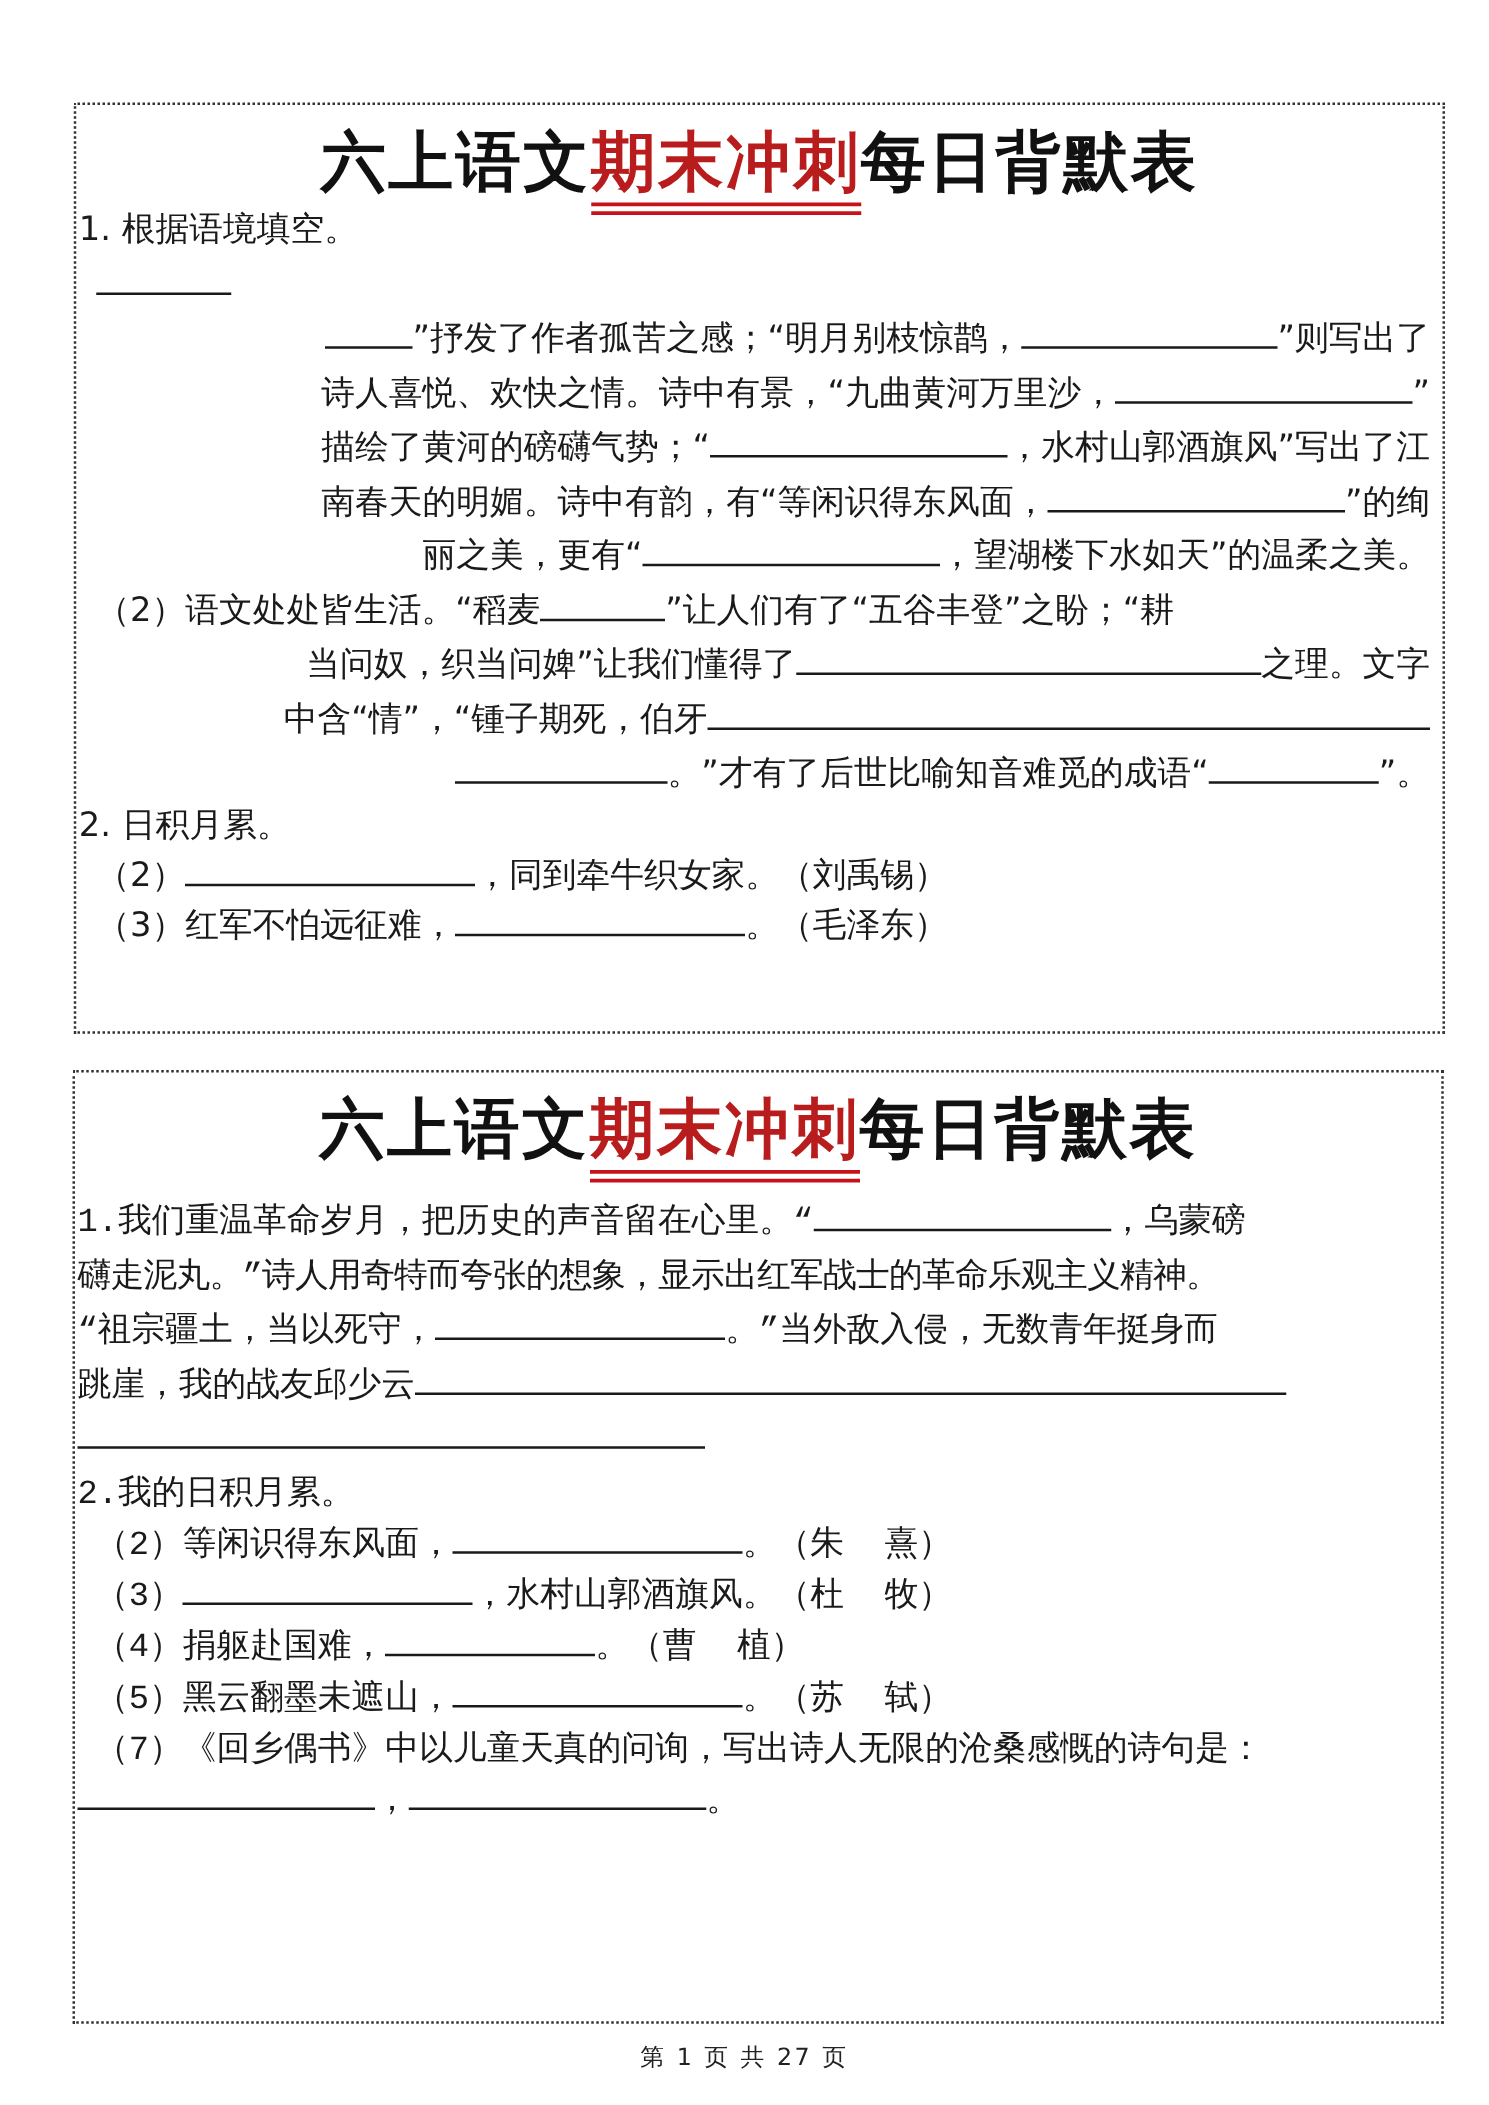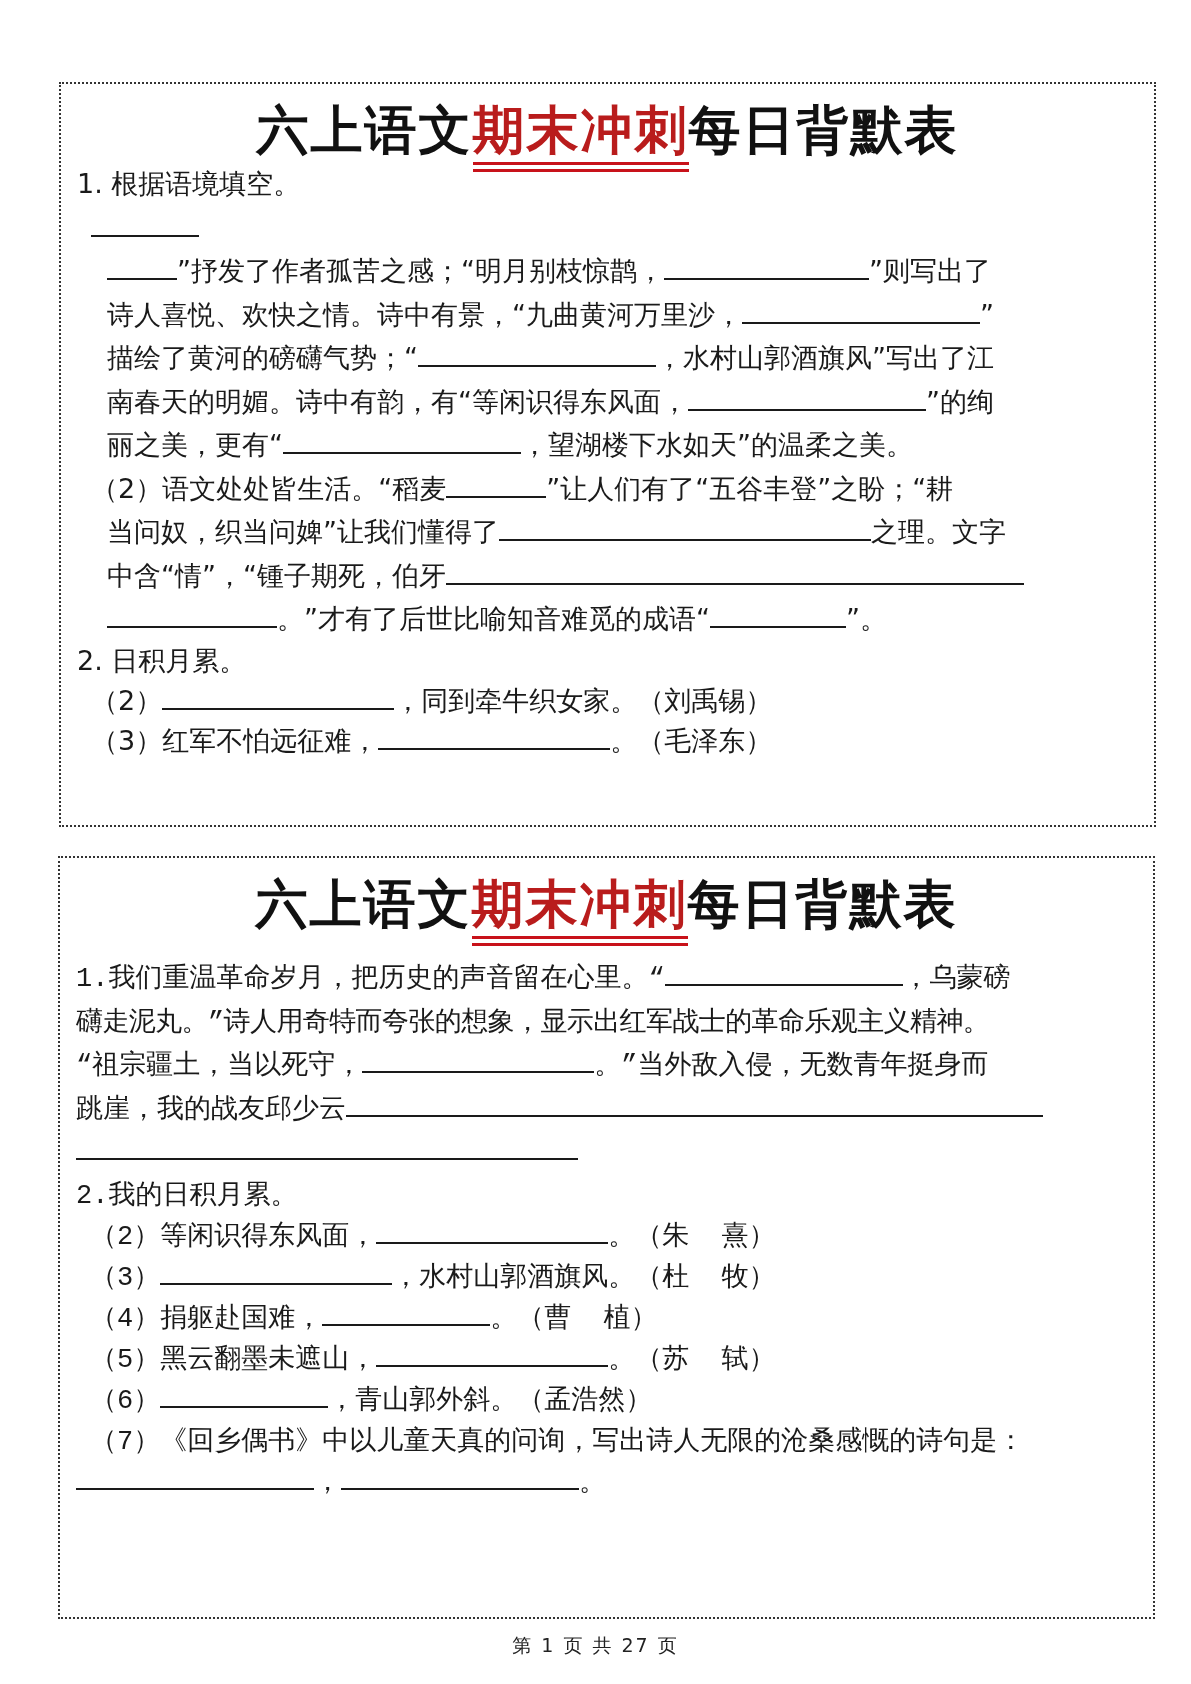--- a/index.html
+++ b/index.html
@@ -21,27 +21,27 @@
   #card1 .title { top: 20px; }
   #card2 .title { top: 20px; }
   .title .hl {
     color: #b91c1c; position: relative; display: inline-block;
   }
   .title .hl::after {
     content: ""; position: absolute; left: 0; right: 0; bottom: -16px; height: 10px;
     border-top: 3px solid #c8121a; border-bottom: 3px solid #c8121a; box-sizing: border-box;
   }
   .body {
-    position: absolute; left: 16px; right: 10px;
+    position: absolute; left: 2px; right: 10px;
     font-size: 27px; line-height: 43.5px; color: #1a1a1a;
   }
   #card1 .body { top: 78px; }
   #card2 .body { top: 100px; font-family: Liberation Mono, monospace; }
   .line { white-space: nowrap; height: 43.5px; position: relative; }
-  .ind { padding-left: 30px; }
+  .ind { padding-left: 30px; text-align: right; }
   .ind2 { padding-left: 14px; }
   .blank {
     display: inline-block; border-bottom: 2px solid #1a1a1a; height: 24px; vertical-align: baseline;
   }
   .footer {
     position: absolute; top: 1633px; left: 0; right: 0; text-align: center;
     font-size: 19px; color: #222; letter-spacing: 2px;
   }
 </style>
 </head>
@@ -124,23 +124,20 @@
     <div class="line ind2" style="height:41px;line-height:41px">
       <span>（3）</span><span class="blank" style="width:232px"></span><span style="white-space:pre">，水村山郭酒旗风。（杜  牧）</span>
     </div>
     <div class="line ind2" style="height:41px;line-height:41px">
       <span>（4）捐躯赴国难，</span><span class="blank" style="width:168px"></span><span style="white-space:pre">。（曹  植）</span>
     </div>
     <div class="line ind2" style="height:41px;line-height:41px">
       <span>（5）黑云翻墨未遮山，</span><span class="blank" style="width:232px"></span><span style="white-space:pre">。（苏  轼）</span>
     </div>
     <div class="line ind2" style="height:41px;line-height:41px">
-      <span>（6）</span><span class="blank" style="width:168px"></span><span>，青山郭外斜。（孟浩然）</span>
-    </div>
-    <div class="line ind2" style="height:41px;line-height:41px">
       <span>（7）《回乡偶书》中以儿童天真的问询，写出诗人无限的沧桑感慨的诗句是：</span>
     </div>
     <div class="line" style="height:41px;line-height:41px">
       <span class="blank" style="width:238px"></span><span>，</span><span class="blank" style="width:238px"></span><span>。</span>
     </div>
   </div>
 </div>
 
 <div class="footer">第 1 页 共 27 页</div>
 

